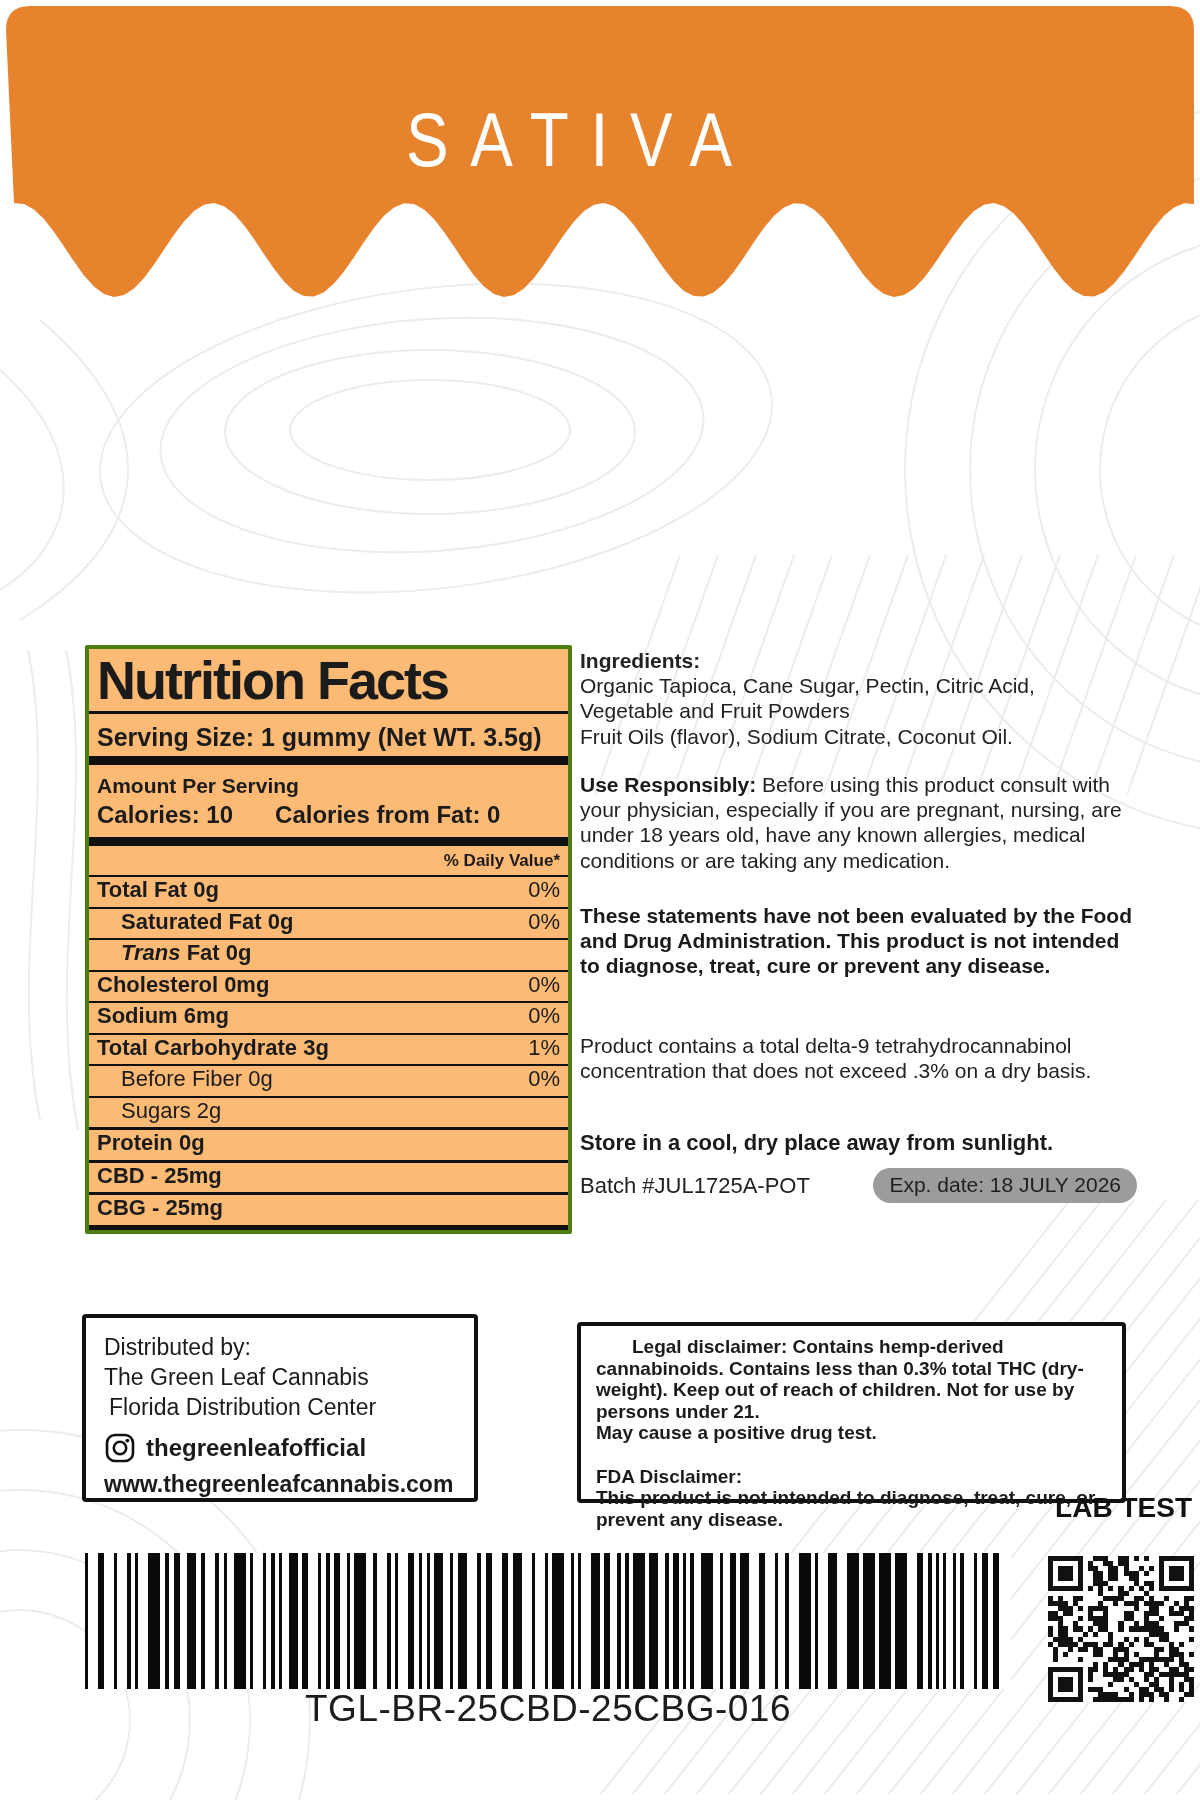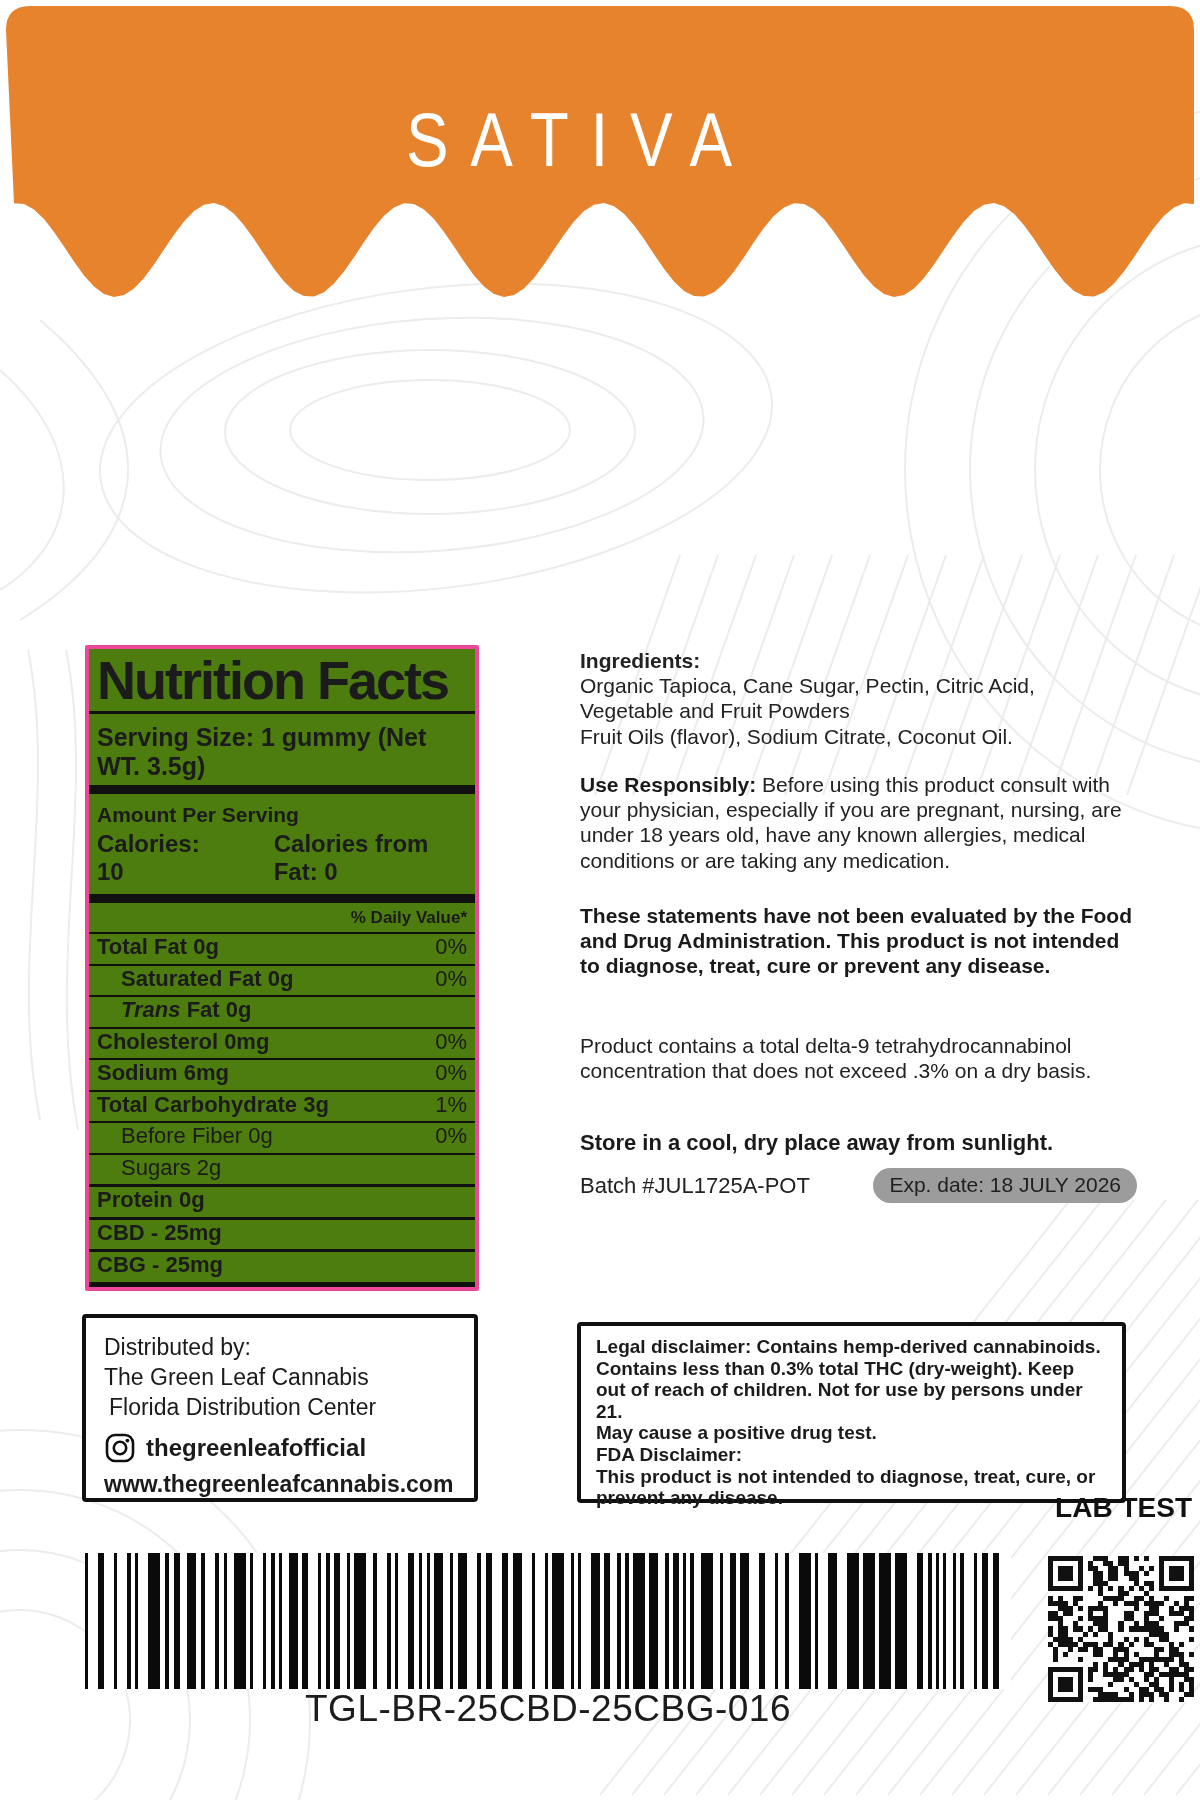--- a/index.html
+++ b/index.html
@@ -6,28 +6,28 @@
   #page{position:relative;width:1200px;height:1800px;background:#ffffff;overflow:hidden;
         font-family:"Liberation Sans",sans-serif;color:#1b1b1b;}
   svg.layer{position:absolute;left:0;top:0;}
 
   
   #strain-title{position:absolute;left:0;top:96px;width:1200px;text-align:center;
     color:#ffffff;font-size:76px;font-weight:400;letter-spacing:0.34em;
     transform:scaleX(0.84) translateX(-24px);transform-origin:center;}
 
   
-  #nf-box{position:absolute;left:85px;top:645px;width:394px;box-sizing:border-box;
-    border:4px solid #ec4899;background:#4d7c0f;border-radius:2px;}
+  #nf-box{position:absolute;left:85px;top:645px;width:487px;box-sizing:border-box;
+    border:4px solid #4d7c0f;background:#fdba74;border-radius:2px;}
   .nf-title{font-size:54px;font-weight:700;letter-spacing:-2px;line-height:1.06;
     padding:3px 6px 2px 8px;border-bottom:3px solid #101010;transform-origin:left center;}
   .nf-serving{font-size:25px;font-weight:700;padding:9px 8px 4px 8px;}
   .nf-thickbar{height:9px;background:#101010;}
   .nf-amount{font-size:21px;font-weight:700;padding:9px 8px 0 8px;}
-  .nf-cal{font-size:24px;font-weight:700;padding:3px 8px 8px 8px;display:flex;gap:60px;}
+  .nf-cal{font-size:24px;font-weight:700;padding:3px 8px 8px 8px;display:flex;gap:42px;}
   .nf-dv{font-size:17px;font-weight:700;text-align:right;padding:5px 8px 4px 8px;}
   .nf-row{display:flex;justify-content:space-between;align-items:flex-start;height:29.5px;
     font-size:22px;border-top:2px solid #101010;padding:0 8px;}
   .nf-row.thick{border-top-width:3.5px;}
   .nf-row.bold .nf-label{font-weight:700;}
   .nf-row.indent .nf-label{padding-left:24px;}
   .nf-val{font-weight:400;}
   .nf-endbar{height:5px;background:#101010;}
 
   
@@ -48,21 +48,21 @@
   .dist-line{font-size:23px;line-height:30px;color:#1b1b1b;}
   .dist-line.ind{padding-left:5px;}
   #insta-row{display:flex;align-items:center;gap:10px;margin-top:10px;}
   #insta-handle{font-size:24px;font-weight:700;}
   #dist-url{font-size:23px;font-weight:700;margin-top:7px;}
 
   
   #legal-box{position:absolute;left:577px;top:1322px;width:549px;height:181px;box-sizing:border-box;
     border:4px solid #101010;border-radius:4px;background:#ffffff;padding:10px 15px;
     font-size:19px;line-height:21.6px;font-weight:600;color:#1b1b1b;}
-  #legal-box b{font-weight:800;}
+  #legal-box b{font-weight:800;margin-left:36px;}
 
   
   #lab-test{position:absolute;left:1000px;top:1492px;width:192px;text-align:right;
     font-size:28px;font-weight:700;color:#111;}
   #barcode-svg{position:absolute;left:85px;top:1553px;}
   #barcode-text{position:absolute;left:85px;top:1688px;width:926px;text-align:center;
     font-size:37px;color:#1c1c1c;letter-spacing:0.5px;}
   #qr-svg{position:absolute;left:1048px;top:1556px;}
 </style>
 </head>

